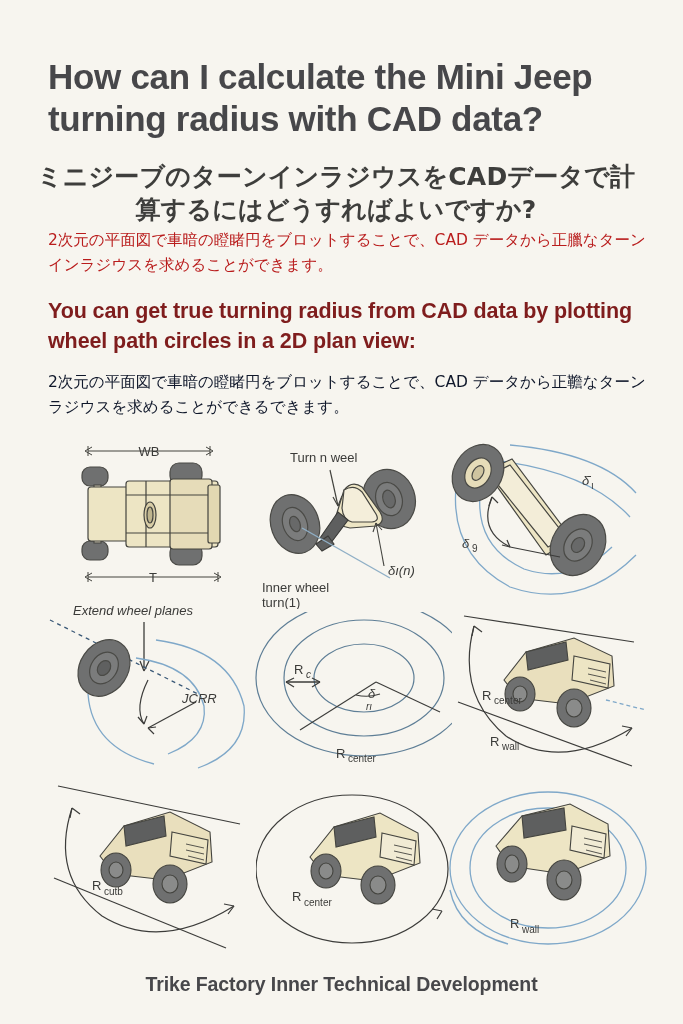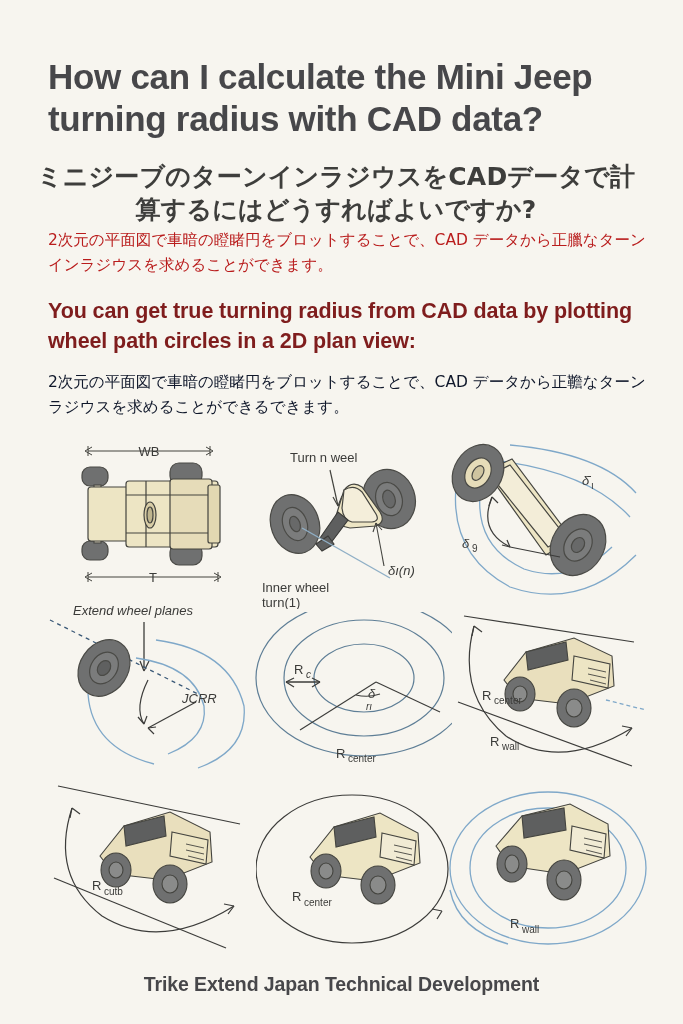--- a/index.html
+++ b/index.html
@@ -340,15 +340,15 @@
           <ellipse cx="116" cy="100" rx="8" ry="9" fill="#8A8B8A"></ellipse>
         </g>
 
         <text class="lbl" x="62" y="148">R</text>
         <text class="lbl lbl-sm" x="74" y="153">wall</text>
       </svg>
     </div>
 
   </div>
 
-  <div class="footer">Trike Extend Japan Technical Development</div>
+  <div class="footer">Trike Factory Inner Technical Development</div>
 
 </div>
 
 </body></html>

